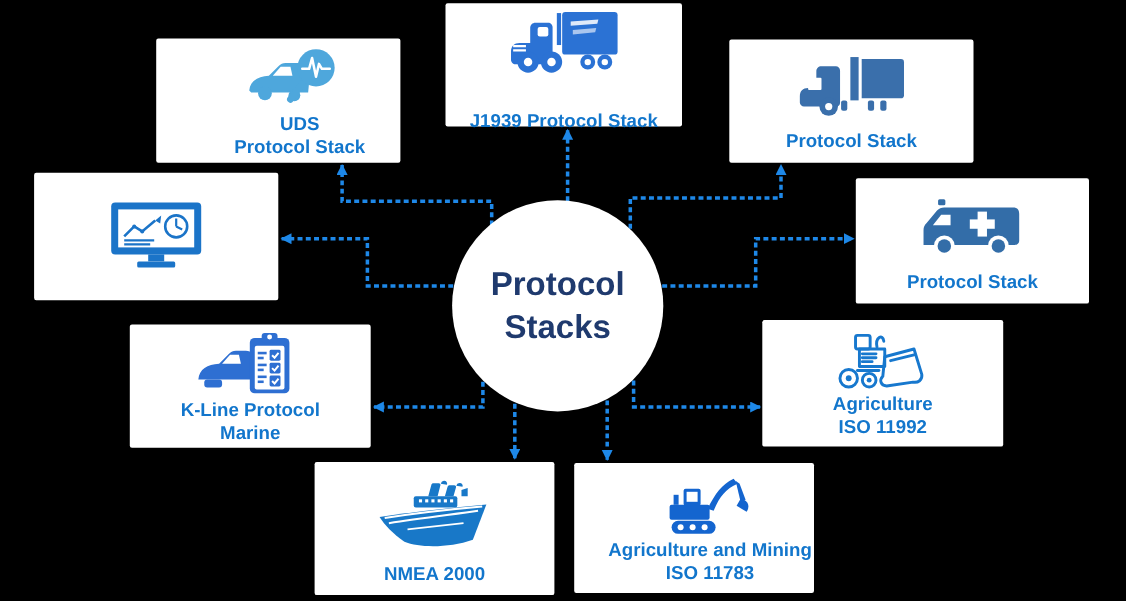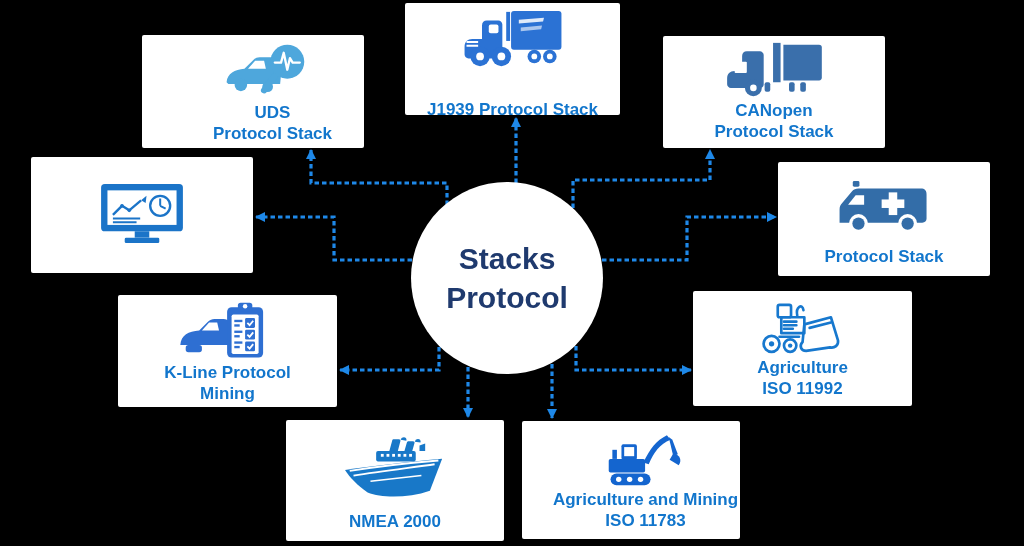--- a/index.html
+++ b/index.html
@@ -112,21 +112,20 @@
           <rect x="72" y="44" width="6" height="10" rx="2"></rect>
           <rect x="84" y="44" width="6" height="10" rx="2"></rect>
         </g>
         <g fill="#fff">
           <rect x="14" y="22" width="13" height="12" rx="1"></rect>
           <circle cx="34" cy="50" r="3.5"></circle>
         </g>
       </svg>
     </div>
     <div class="label">
-      <span class="line">CANopen</span>
       <span class="line">Protocol Stack</span>
     </div>
   </div>
 
   <div class="node" id="node-fms">
     <div class="icon">
       <svg viewBox="0 0 110 70" width="100" height="64">
         <rect x="10" y="2" width="90" height="52" rx="4" fill="currentColor"></rect>
         <rect x="17" y="9" width="76" height="38" fill="#fff"></rect>
         <polyline points="23,36 33,26 41,31 54,20" fill="none" stroke="currentColor" stroke-width="2.6"></polyline>
@@ -188,21 +187,21 @@
         </g>
         <g fill="none" stroke="#fff" stroke-width="2">
           <path d="M76.5,25.5 l2.5,2.5 4,-5"></path>
           <path d="M76.5,38.5 l2.5,2.5 4,-5"></path>
           <path d="M76.5,51.5 l2.5,2.5 4,-5"></path>
         </g>
       </svg>
     </div>
     <div class="label">
       <span class="line">K-Line Protocol</span>
-      <span class="line">Mining</span>
+      <span class="line">Marine</span>
     </div>
   </div>
 
   <div class="node" id="node-agri11992">
     <div class="icon">
       <svg viewBox="0 0 105 70" width="96" height="62">
         <g fill="none" stroke="currentColor" stroke-width="3" stroke-linejoin="round" stroke-linecap="round">
           <circle cx="17" cy="54" r="9"></circle>
           <circle cx="38" cy="56" r="7"></circle>
           <path d="M26,46 h22"></path>
@@ -273,17 +272,17 @@
         </g>
       </svg>
     </div>
     <div class="label">
       <span class="line">Agriculture and Mining</span>
       <span class="line">ISO 11783</span>
     </div>
   </div>
 
   <div id="center-circle">
+    <span>Protocol</span>
     <span>Stacks</span>
-    <span>Protocol</span>
   </div>
 
 </div>
 
 </body></html>

